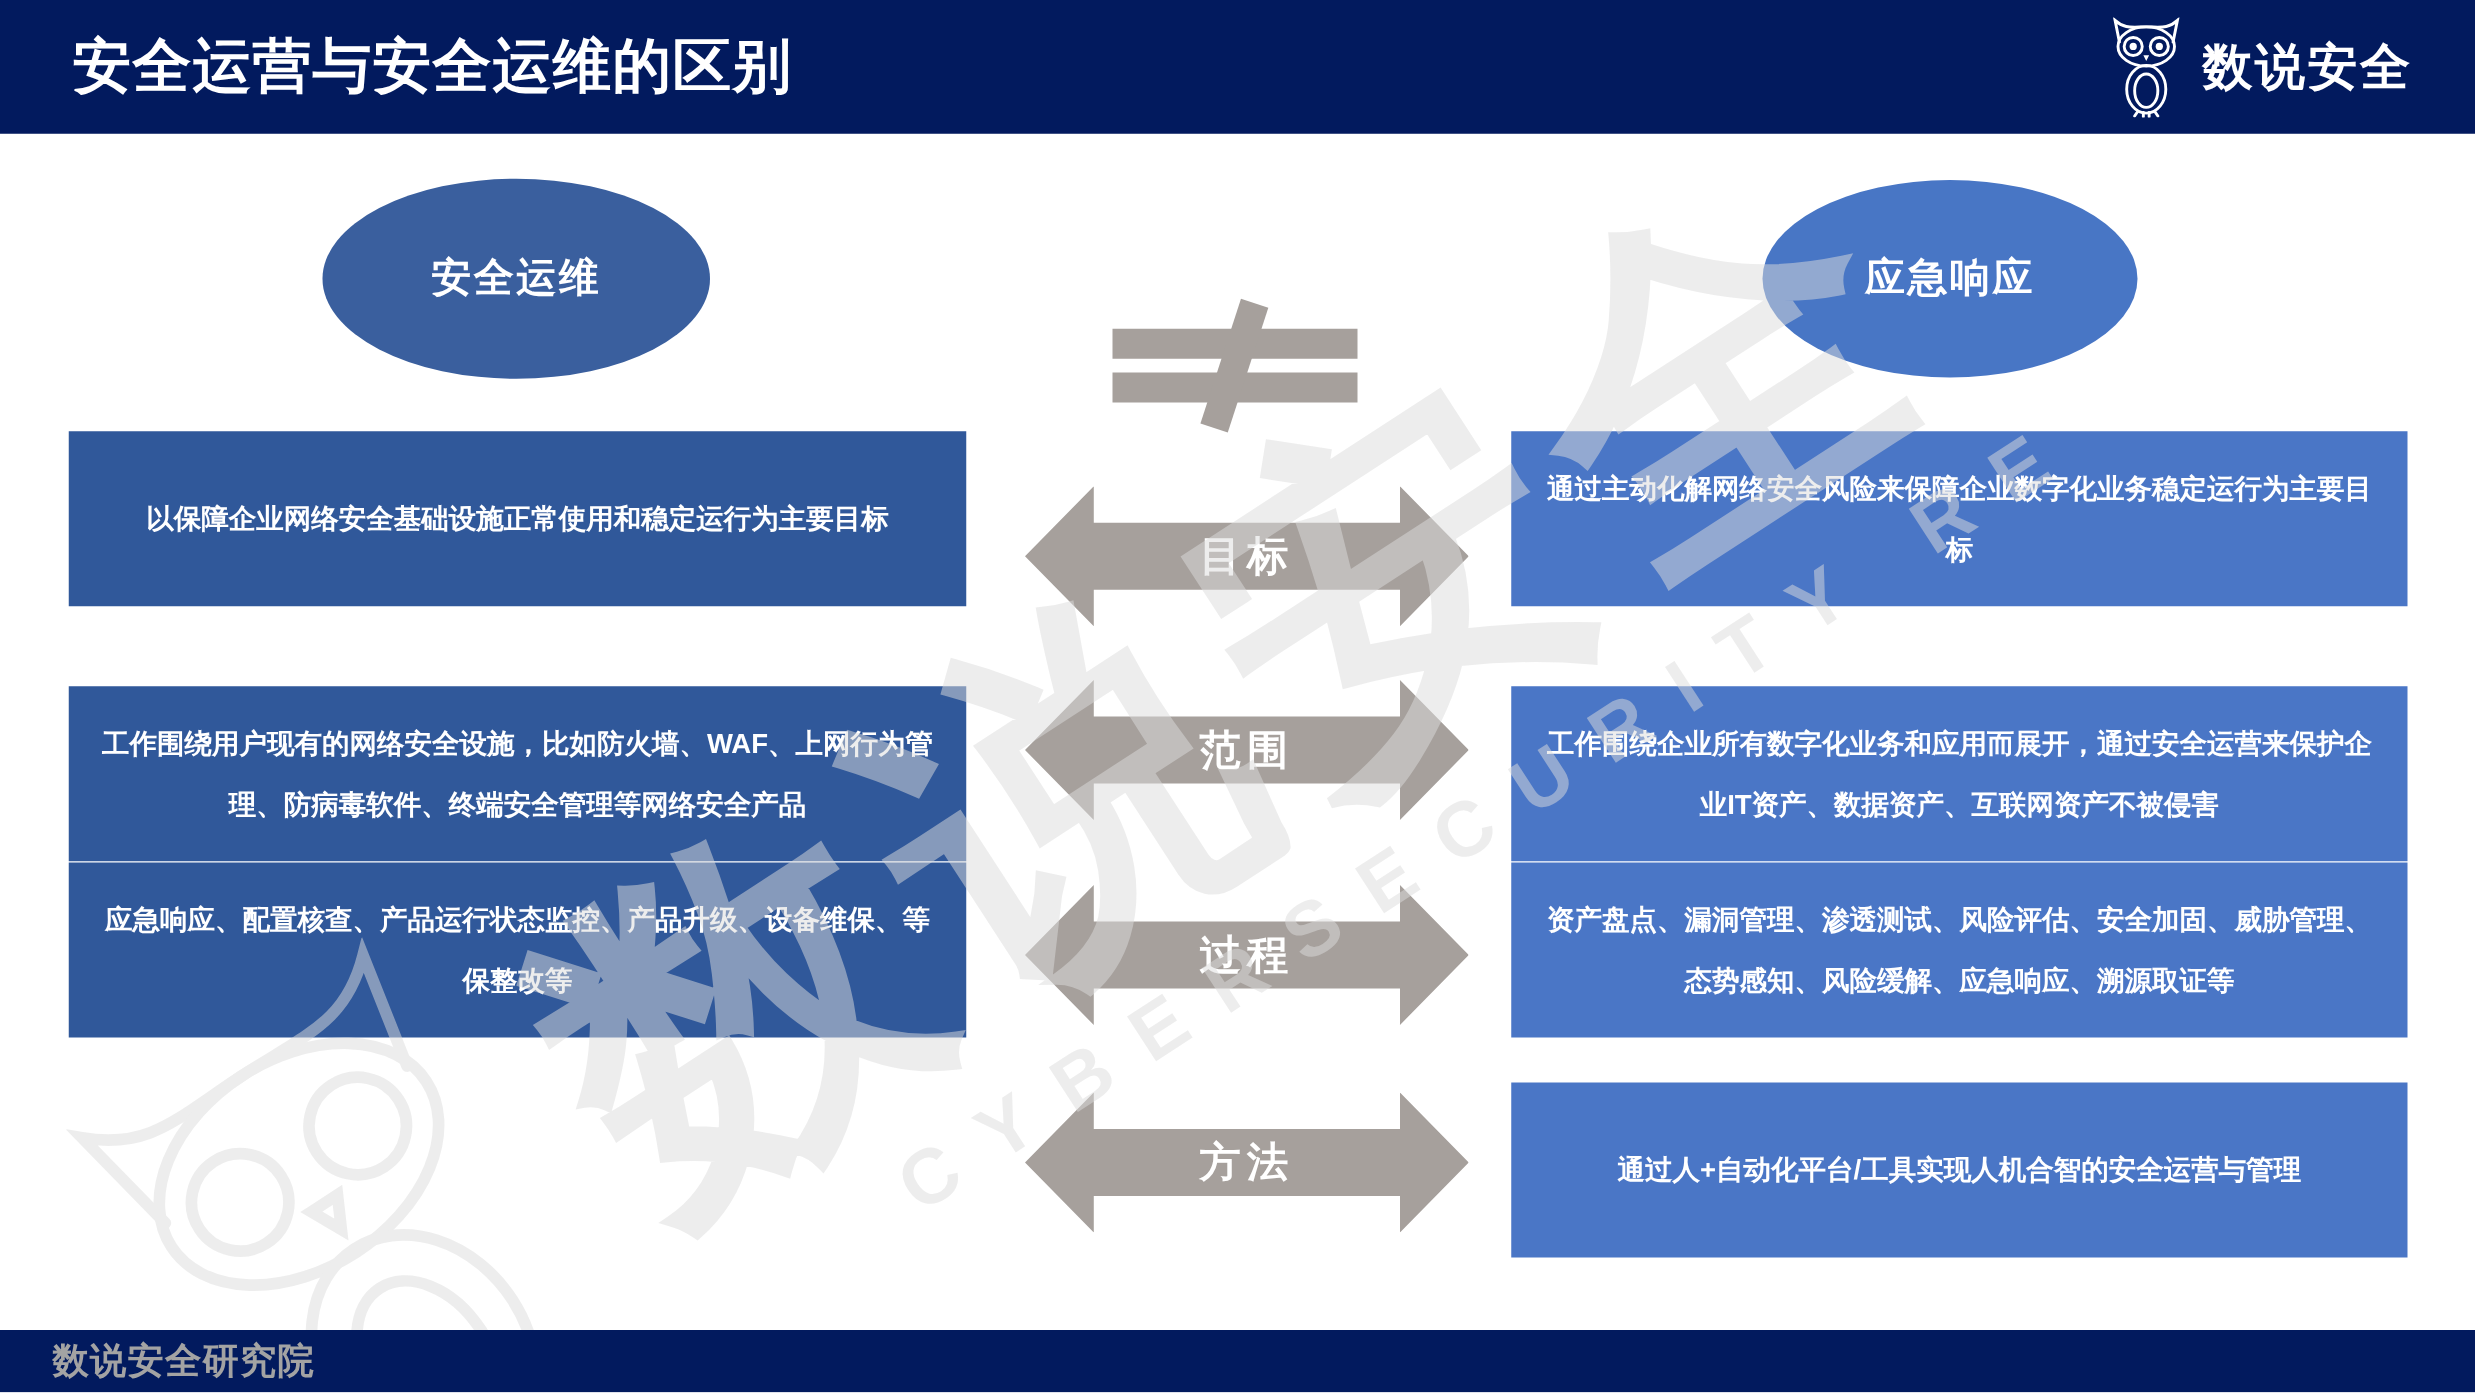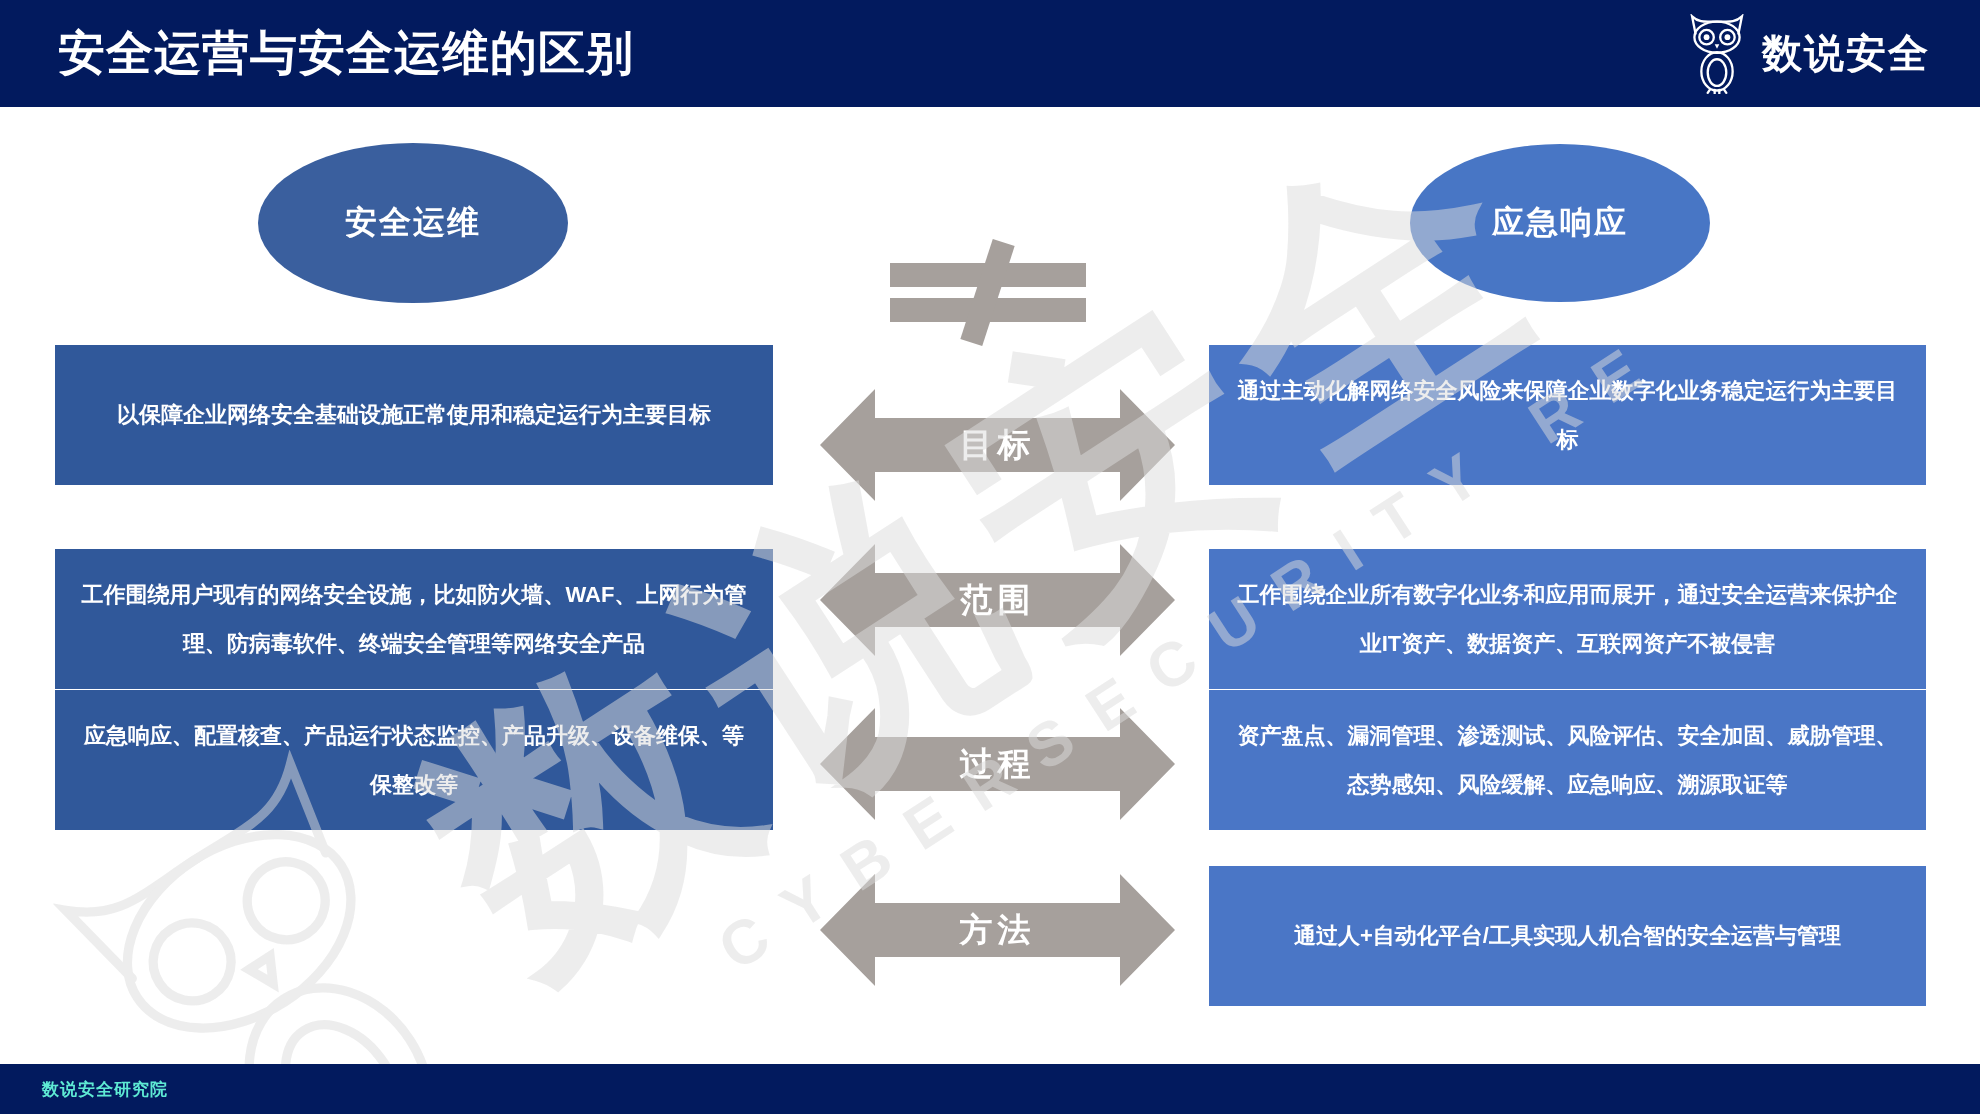--- a/index.html
+++ b/index.html
@@ -15,21 +15,21 @@
   }
   .page-title{color:#fff;font-size:47px;font-weight:bold;letter-spacing:1px;}
   .brand{display:flex;align-items:center;gap:14px;color:#fff;}
   .brand svg{height:80px;width:62px;}
   .brand-name{font-size:40px;font-weight:bold;letter-spacing:2px;}
   
   .footer{
     position:absolute;left:0;right:0;bottom:0;height:50px;background:var(--navy,#021a5e);
     display:flex;align-items:center;padding-left:42px;box-sizing:border-box;z-index:10;
   }
-  .footer-text{color:#5eead4;font-size:17px;font-weight:bold;letter-spacing:1px;}
+  .footer-text{color:#a3a3a3;font-size:29px;font-weight:bold;letter-spacing:1px;}
   
   .ellipse{
     position:absolute;border-radius:50%;display:flex;align-items:center;justify-content:center;
     color:#fff;font-size:32px;font-weight:bold;letter-spacing:2px;z-index:1;
   }
   .ellipse.left{left:258px;top:143px;width:310px;height:160px;background:var(--ellipse-left,#3a5f9e);}
   .ellipse.right{left:1410px;top:144px;width:300px;height:158px;background:var(--ellipse-right,#4876c5);}
   
   .neq{position:absolute;left:890px;top:263px;width:196px;height:60px;z-index:1;}
   .neq .bar{position:absolute;left:0;width:196px;height:24px;background:var(--arrow-gray,#a6a09c);}

